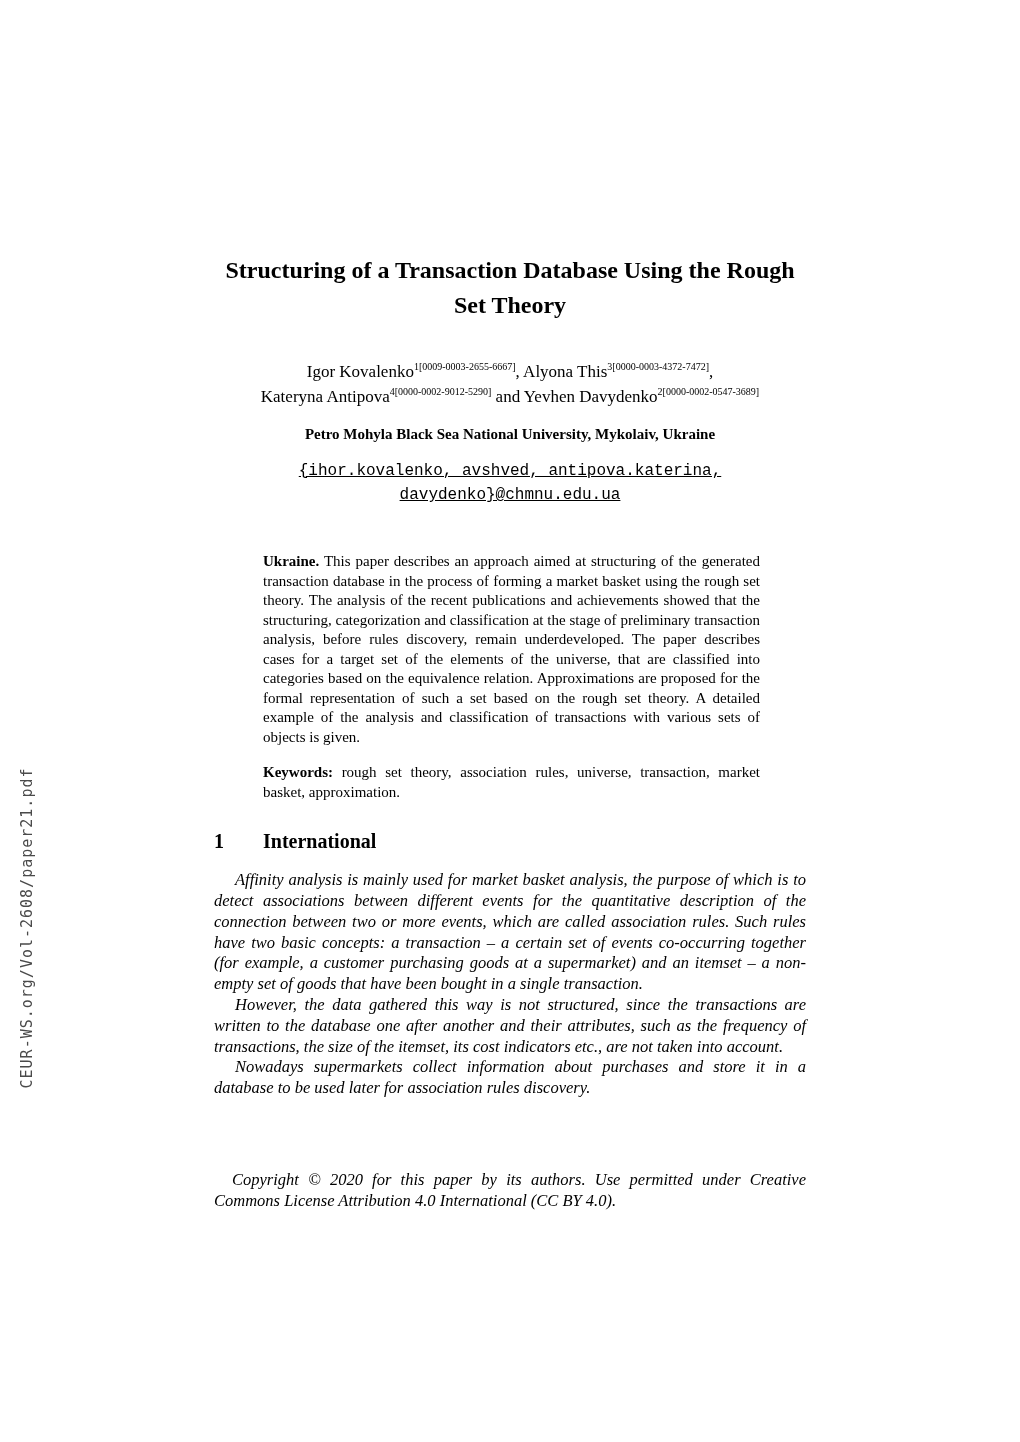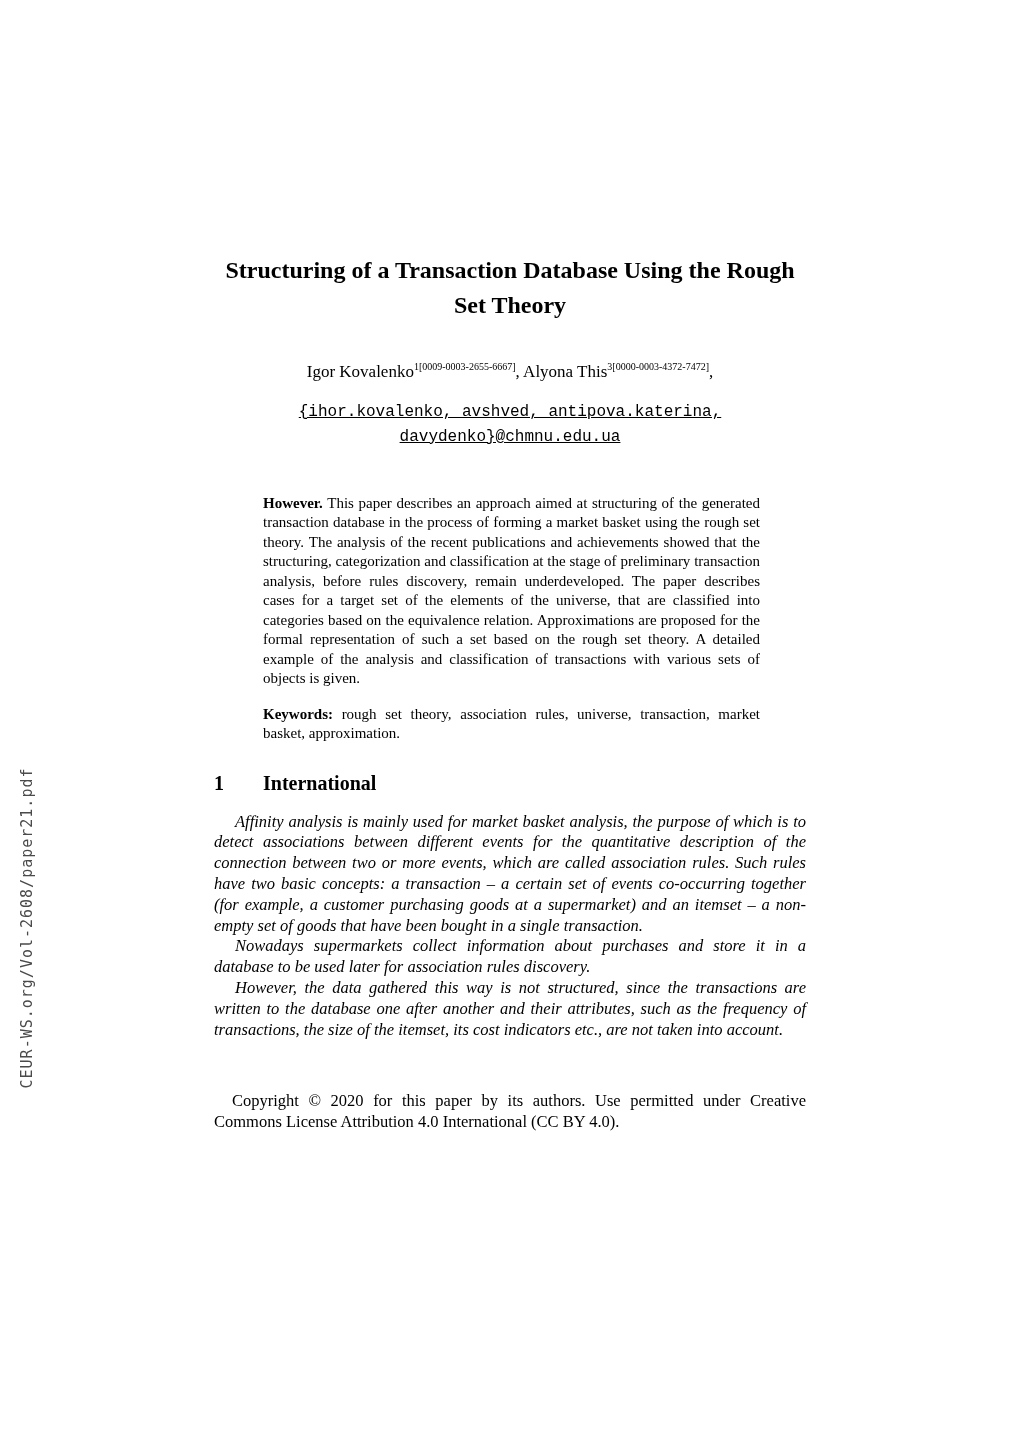--- a/index.html
+++ b/index.html
@@ -86,61 +86,64 @@
     width: 49px;
   }
   .body-text {
     margin-top: 17px;
     font-size: 16.5px;
     line-height: 20.8px;
     text-align: justify;
   }
   .body-text p.indent { text-indent: 21px; font-style: italic; }
   .footer {
-    margin-top: 50px;
+    margin-top: 70px;
     font-size: 16.5px;
     line-height: 21px;
     text-align: justify;
     text-indent: 18px;
+    font-style: italic;
   }
 </style>
 </head>
 <body>
 
 <div class="canvas">
 
   <div class="sidebar-text">CEUR-WS.org/Vol-2608/paper21.pdf</div>
 
   <div class="content">
 
     <h1 class="title">Structuring of a Transaction Database Using the Rough
 Set Theory</h1>
 
     <div class="authors">
       <div><span>Igor Kovalenko</span><sup>1[0009-0003-2655-6667]</sup><span>, Alyona This</span><sup>3[0000-0003-4372-7472]</sup><span>,</span></div>
+      <div><span>Kateryna Antipova</span><sup>4[0000-0002-9012-5290]</sup><span> and Yevhen Davydenko</span><sup>2[0000-0002-0547-3689]</sup></div>
     </div>
 
+    <div class="affiliation">Petro Mohyla Black Sea National University, Mykolaiv, Ukraine</div>
 
     <div class="emails">{ihor.kovalenko, avshved, antipova.katerina,
 davydenko}@chmnu.edu.ua</div>
 
     <div class="abstract">
-      <b>However.</b>
+      <b>Ukraine.</b>
       <span>This paper describes an approach aimed at structuring of the generated transaction database in the process of forming a market basket using the rough set theory. The analysis of the recent publications and achievements showed that the structuring, categorization and classification at the stage of preliminary transaction analysis, before rules discovery, remain underdeveloped. The paper describes cases for a target set of the elements of the universe, that are classified into categories based on the equivalence relation. Approximations are proposed for the formal representation of such a set based on the rough set theory. A detailed example of the analysis and classification of transactions with various sets of objects is given.</span>
     </div>
 
     <div class="keywords">
       <b>Keywords:</b>
       <span>rough set theory, association rules, universe, transaction, market basket, approximation.</span>
     </div>
 
     <h2 class="section-heading"><span class="section-number">1</span><span>International</span></h2>
 
     <div class="body-text">
       <p class="indent">Affinity analysis is mainly used for market basket analysis, the purpose of which is to detect associations between different events for the quantitative description of the connection between two or more events, which are called association rules. Such rules have two basic concepts: a transaction – a certain set of events co-occurring together (for example, a customer purchasing goods at a supermarket) and an itemset – a non-empty set of goods that have been bought in a single transaction.</p>
+      <p class="indent">However, the data gathered this way is not structured, since the transactions are written to the database one after another and their attributes, such as the frequency of transactions, the size of the itemset, its cost indicators etc., are not taken into account.</p>
       <p class="indent">Nowadays supermarkets collect information about purchases and store it in a database to be used later for association rules discovery.</p>
-      <p class="indent">However, the data gathered this way is not structured, since the transactions are written to the database one after another and their attributes, such as the frequency of transactions, the size of the itemset, its cost indicators etc., are not taken into account.</p>
     </div>
 
     <div class="footer">Copyright © 2020 for this paper by its authors. Use permitted under Creative Commons License Attribution 4.0 International (CC BY 4.0).</div>
 
   </div>
 </div>
 
 </body></html>

